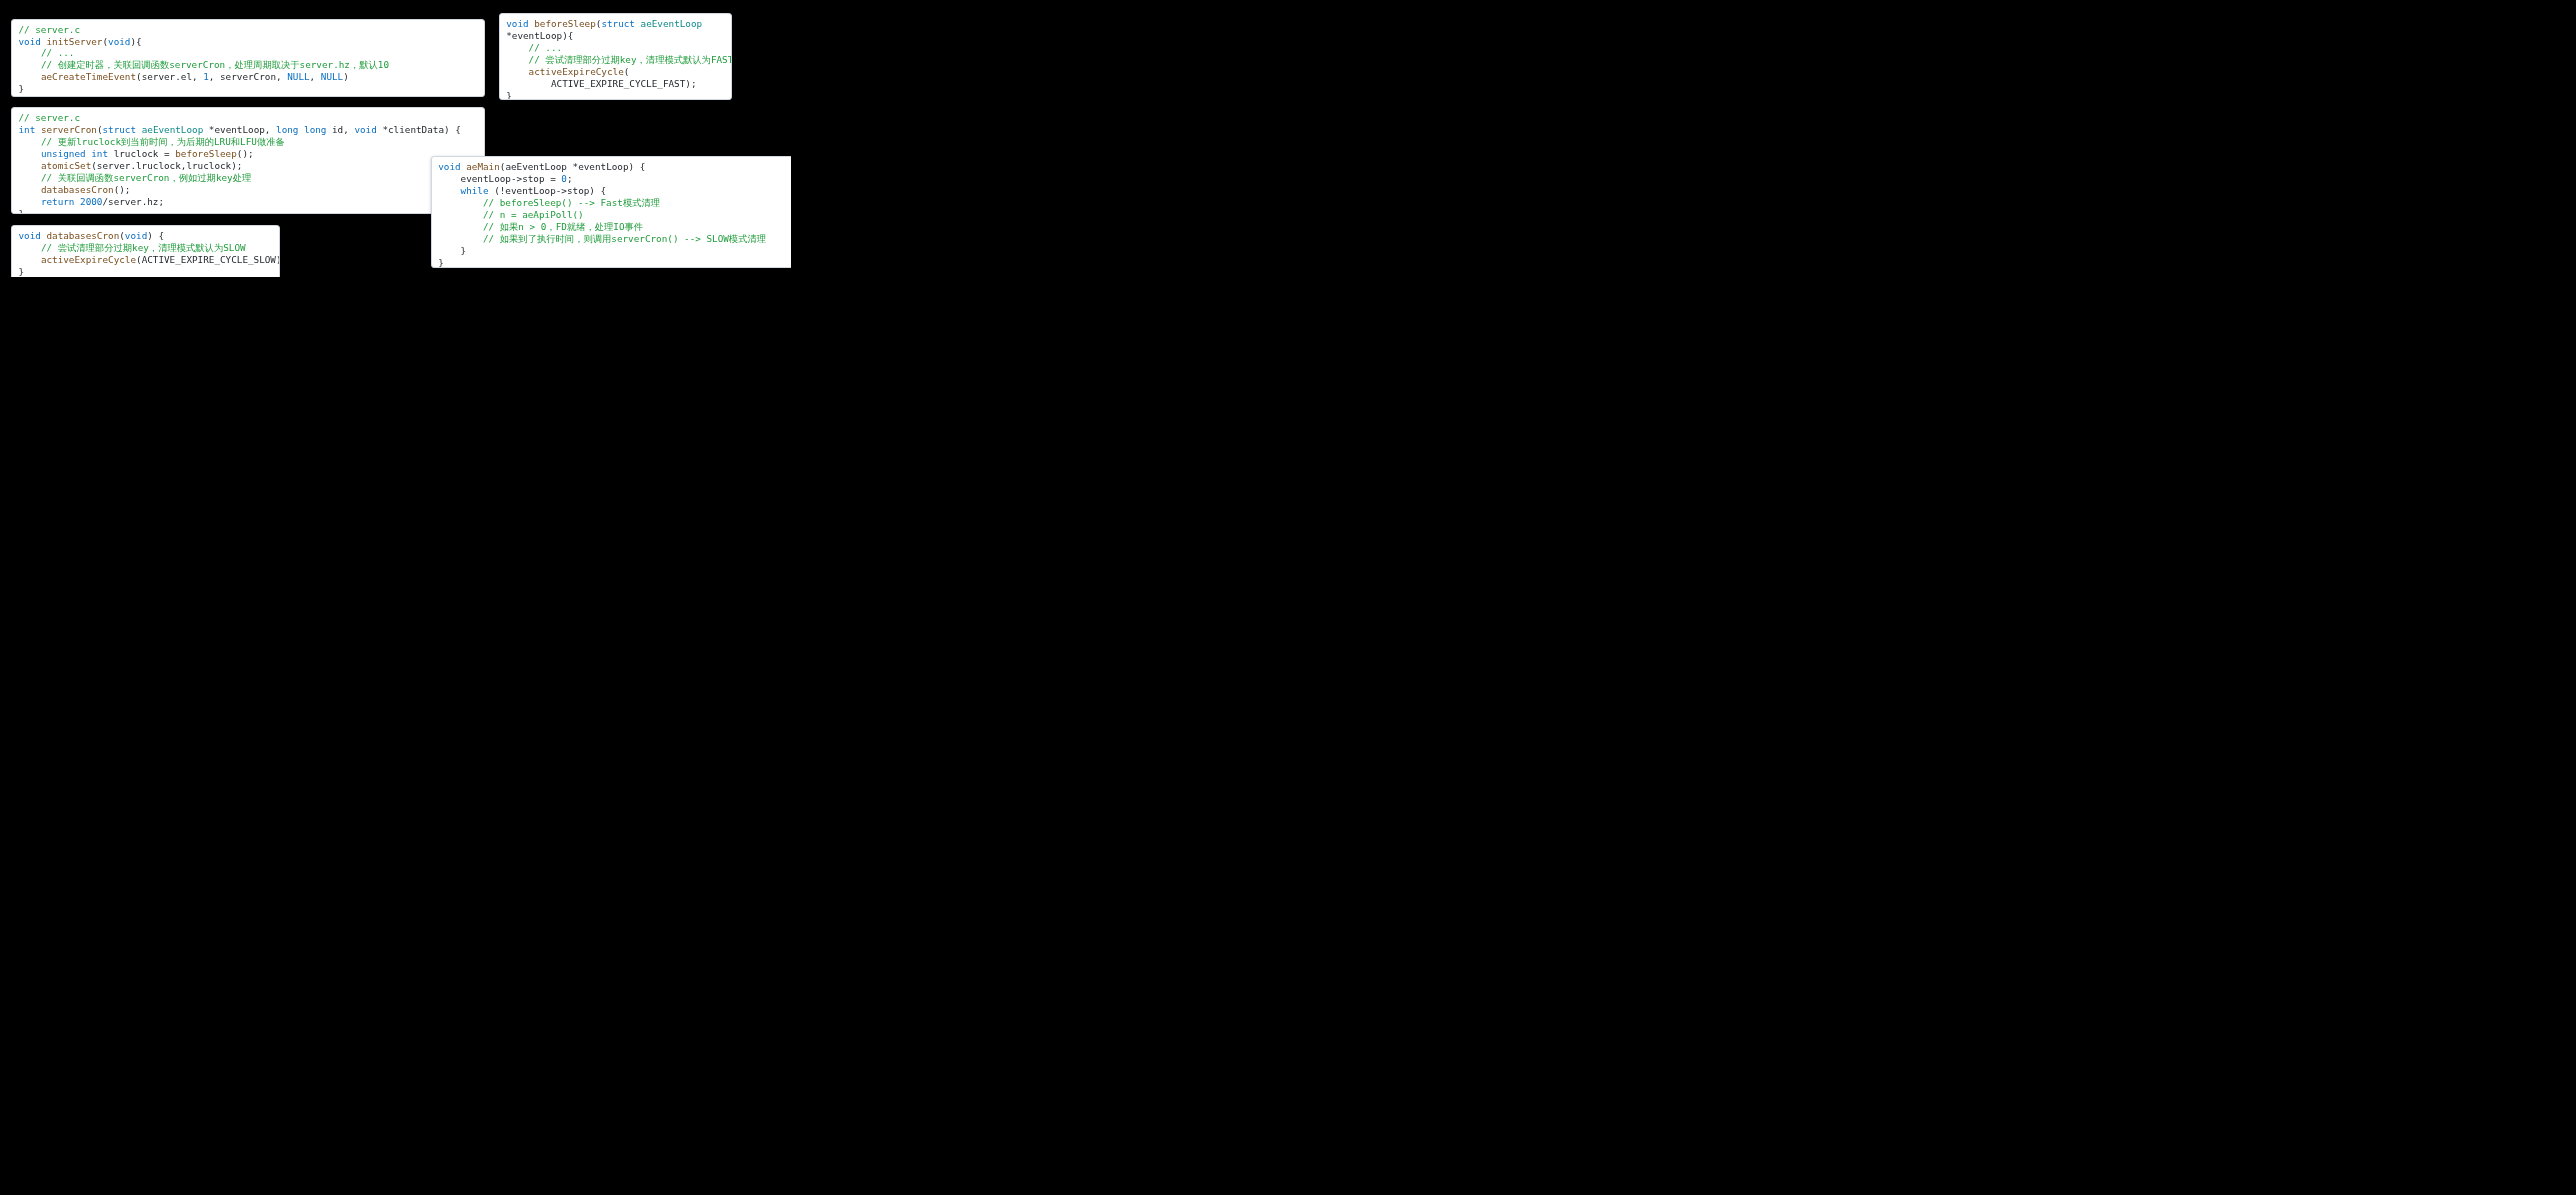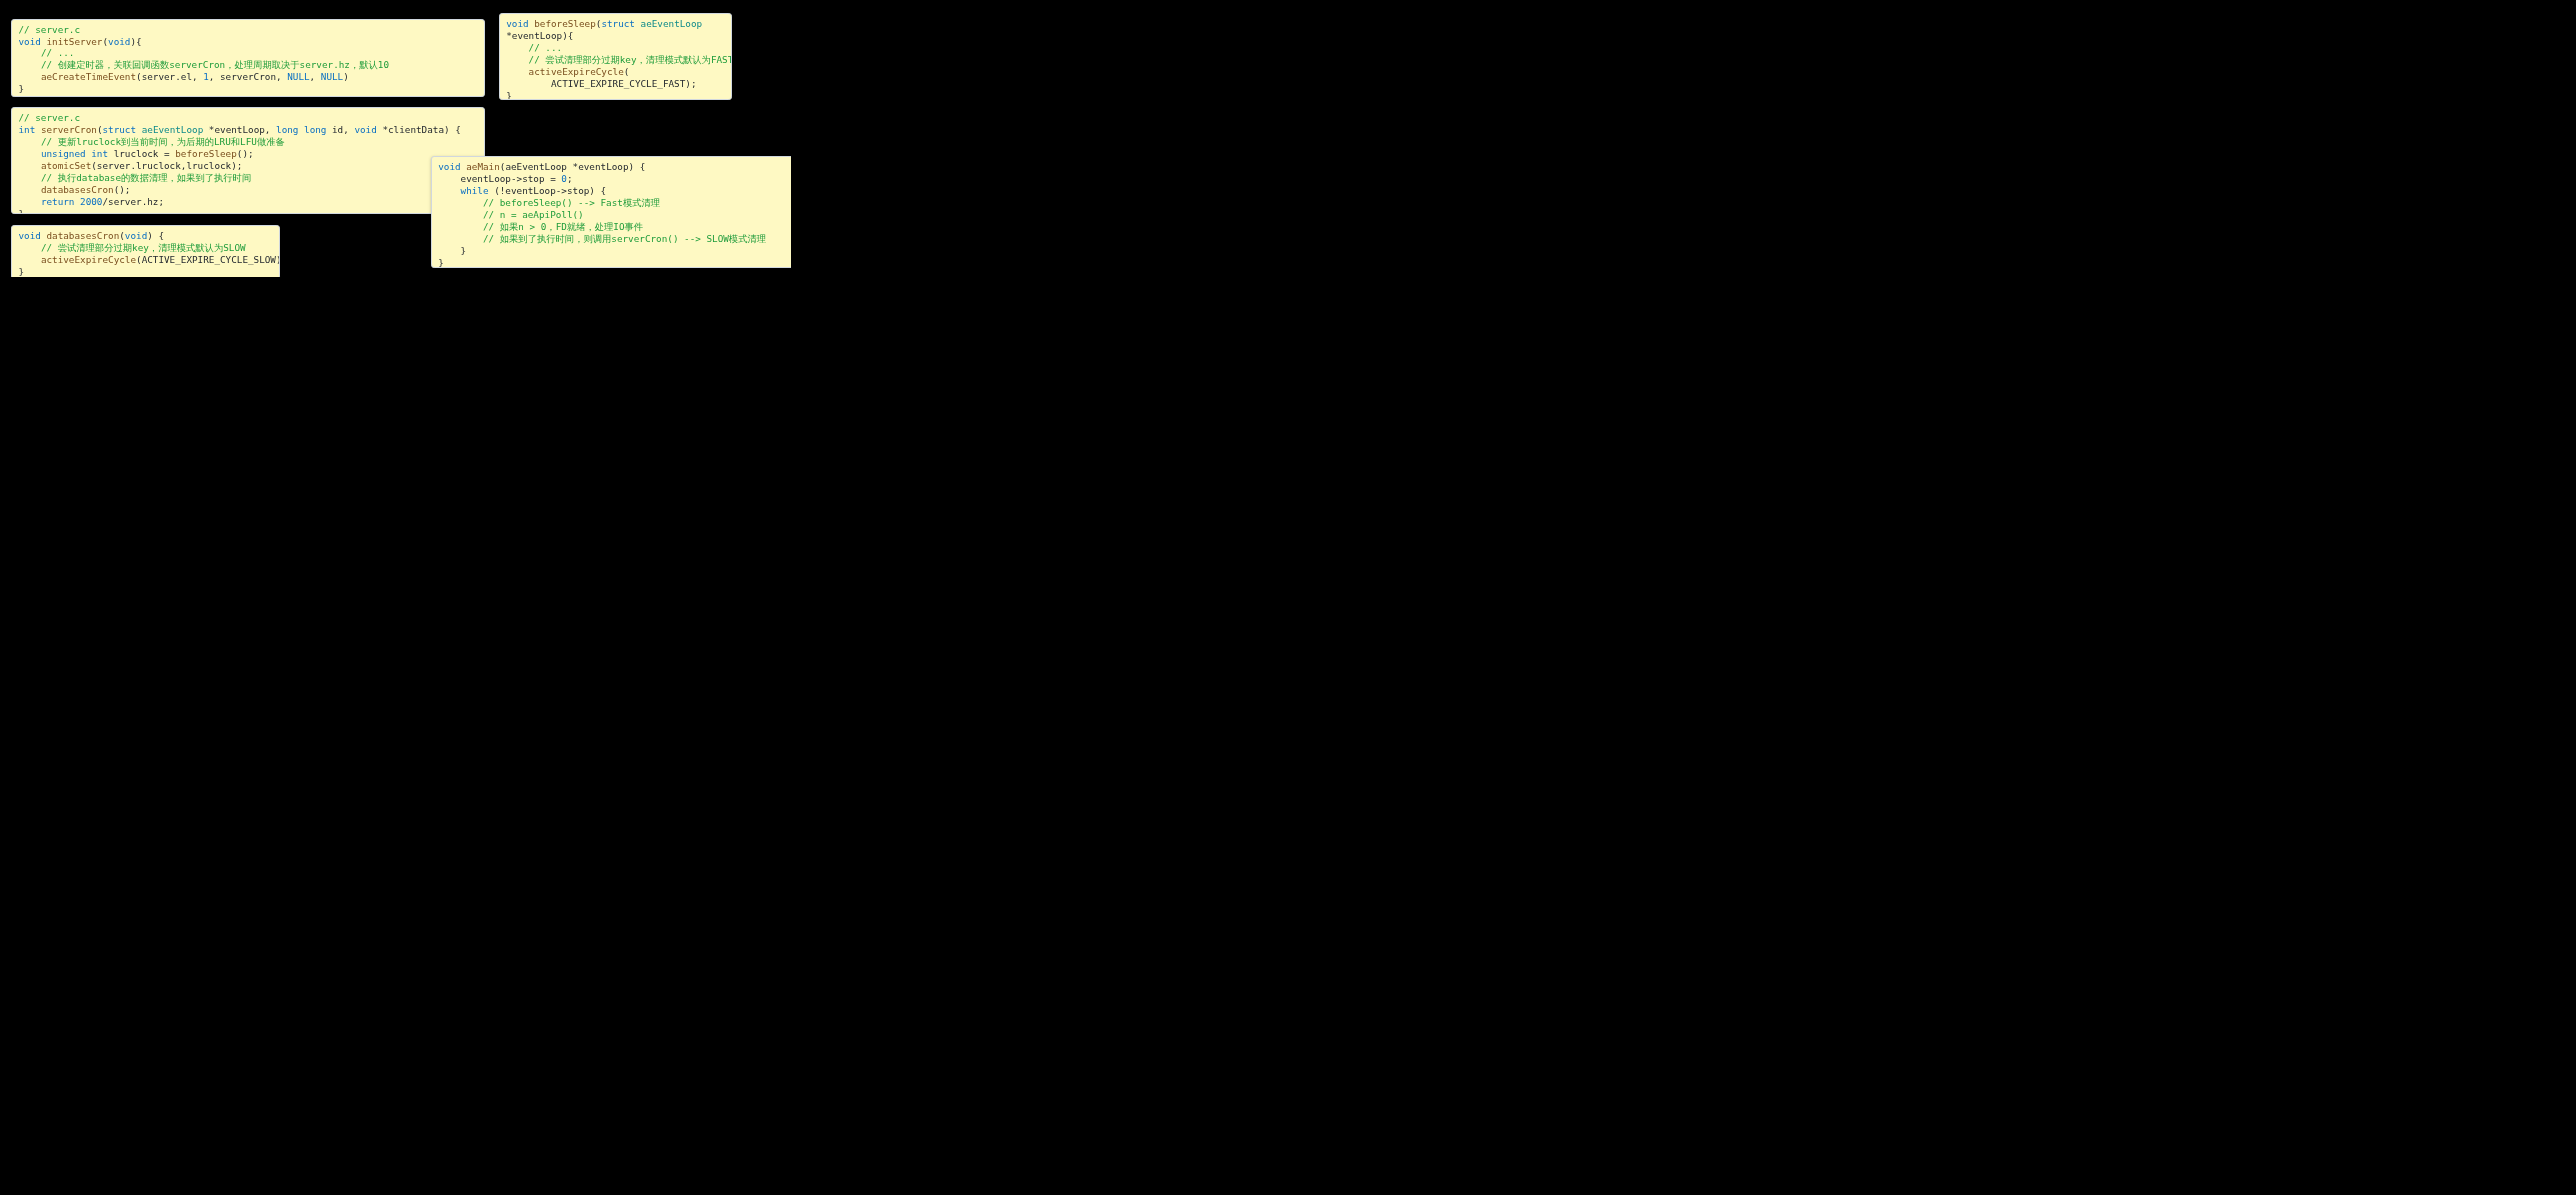--- a/index.html
+++ b/index.html
@@ -10,21 +10,21 @@
   }
   .canvas {
     position: relative;
     width: 791px;
     height: 277px;
     background: #000;
     overflow: hidden;
   }
   .code-box {
     position: absolute;
-    background: #fef9c3;
+    background: #ffffff;
     border: 0.5px solid #d0d7de;
     border-radius: 3.1px;
     box-shadow: 0 1px 3.1px rgba(0,0,0,0.25);
     padding: 4.1px 6.2px;
     box-sizing: border-box;
     font-size: 9.3px;
     line-height: 1.28;
     white-space: pre;
     color: #24292f;
     overflow: hidden;
@@ -46,21 +46,21 @@
 <span><span>    </span><span class="tok-comment">// ...</span></span>
 <span><span>    </span><span class="tok-comment">// 创建定时器，关联回调函数serverCron，处理周期取决于server.hz，默认10</span></span>
 <span><span>    </span><span class="tok-func">aeCreateTimeEvent</span><span>(server.el, </span><span class="tok-number">1</span><span>, serverCron, </span><span class="tok-const">NULL</span><span>, </span><span class="tok-const">NULL</span><span>)</span></span>
 <span><span>}</span></span></pre>
 
   <pre class="code-box" id="box-serverCron" style="left: 11.3px; top: 98px; width: 474px; height: 107px;"><span><span class="tok-comment">// server.c</span></span>
 <span><span class="tok-keyword">int</span><span> </span><span class="tok-func">serverCron</span><span>(</span><span class="tok-keyword">struct</span><span> </span><span class="tok-type">aeEventLoop</span><span> *eventLoop, </span><span class="tok-keyword">long</span><span> </span><span class="tok-keyword">long</span><span> id, </span><span class="tok-keyword">void</span><span> *clientData) {</span></span>
 <span><span>    </span><span class="tok-comment">// 更新lruclock到当前时间，为后期的LRU和LFU做准备</span></span>
 <span><span>    </span><span class="tok-keyword">unsigned</span><span> </span><span class="tok-keyword">int</span><span> lruclock = </span><span class="tok-func">beforeSleep</span><span>();</span></span>
 <span><span>    </span><span class="tok-func">atomicSet</span><span>(server.lruclock,lruclock);</span></span>
-<span><span>    </span><span class="tok-comment">// 执行database的数据清理，如果到了执行时间</span></span>
+<span><span>    </span><span class="tok-comment">// 关联回调函数serverCron，例如过期key处理</span></span>
 <span><span>    </span><span class="tok-func">databasesCron</span><span>();</span></span>
 <span><span>    </span><span class="tok-keyword">return</span><span> </span><span class="tok-number">2000</span><span>/server.hz;</span></span>
 <span><span>}</span></span></pre>
 
   <pre class="code-box" id="box-databasesCron" style="left: 11.3px; top: 216px; width: 269px; height: 55px;"><span><span class="tok-keyword">void</span><span> </span><span class="tok-func">databasesCron</span><span>(</span><span class="tok-keyword">void</span><span>) {</span></span>
 <span><span>    </span><span class="tok-comment">// 尝试清理部分过期key，清理模式默认为SLOW</span></span>
 <span><span>    </span><span class="tok-func">activeExpireCycle</span><span>(ACTIVE_EXPIRE_CYCLE_SLOW);</span></span>
 <span><span>}</span></span></pre>
 
   <pre class="code-box" id="box-beforeSleep" style="left: 499px; top: 4px; width: 233px; height: 87px;"><span><span class="tok-keyword">void</span><span> </span><span class="tok-func">beforeSleep</span><span>(</span><span class="tok-keyword">struct</span><span> </span><span class="tok-type">aeEventLoop</span><span></span></span>

